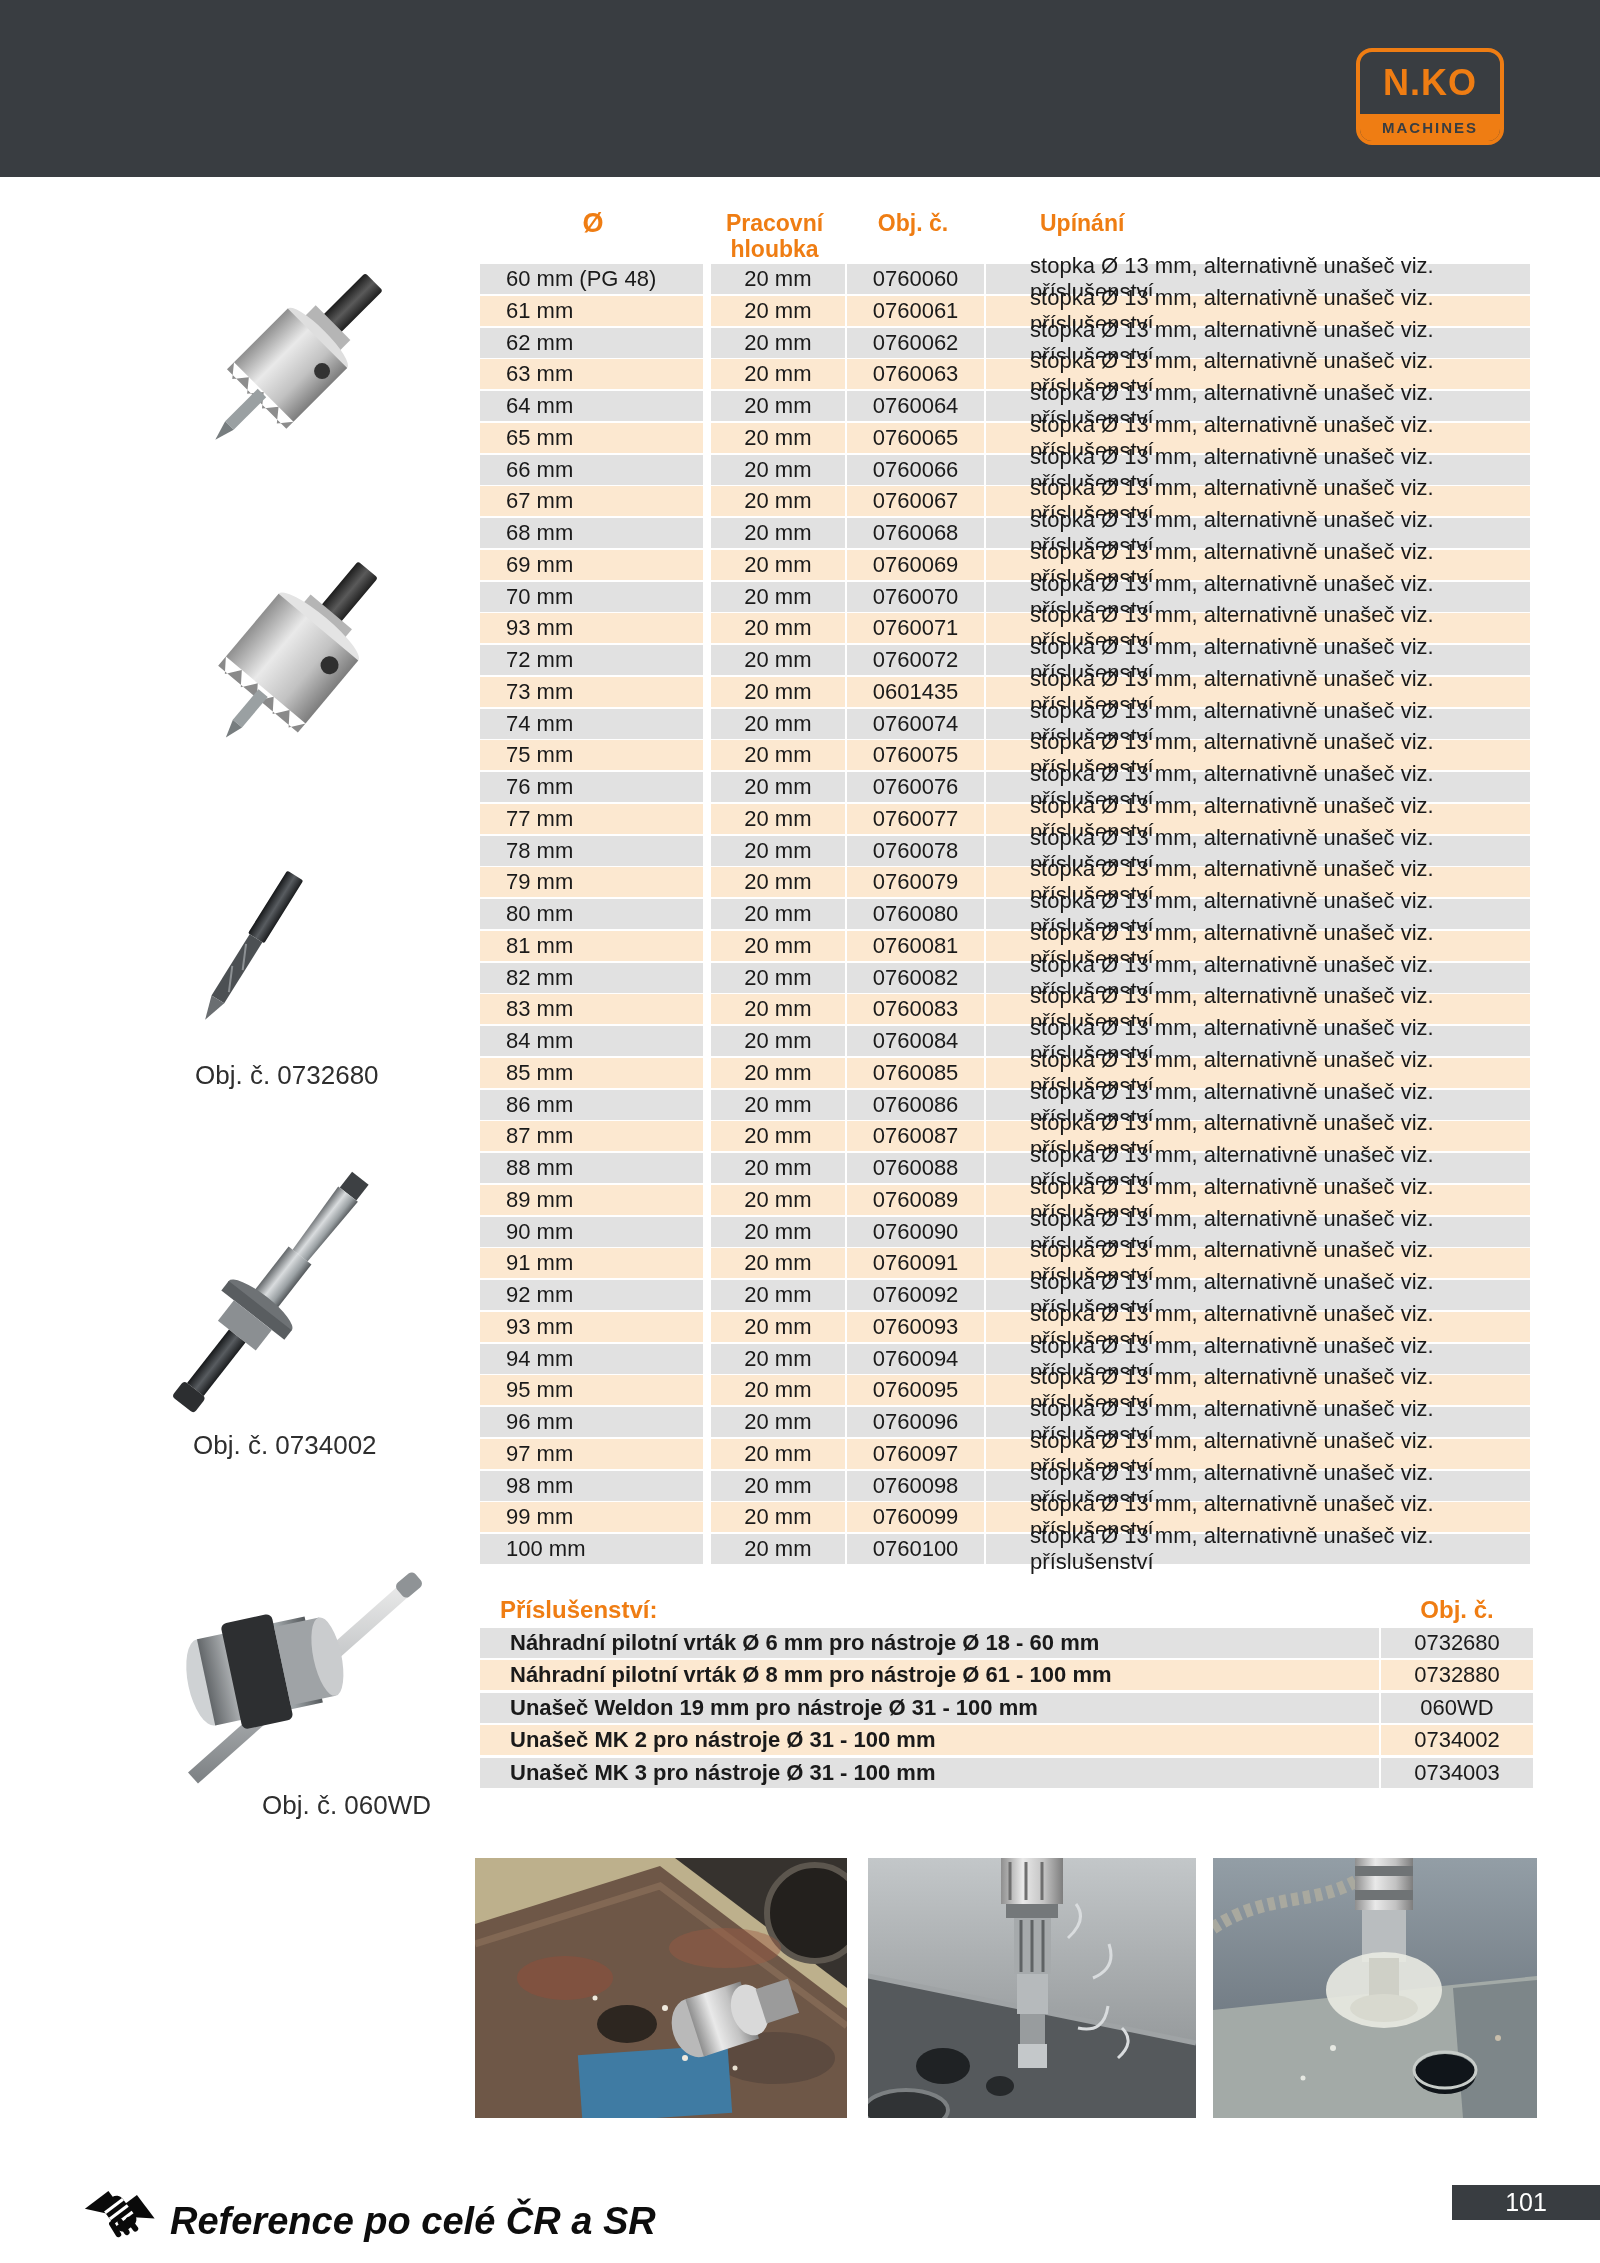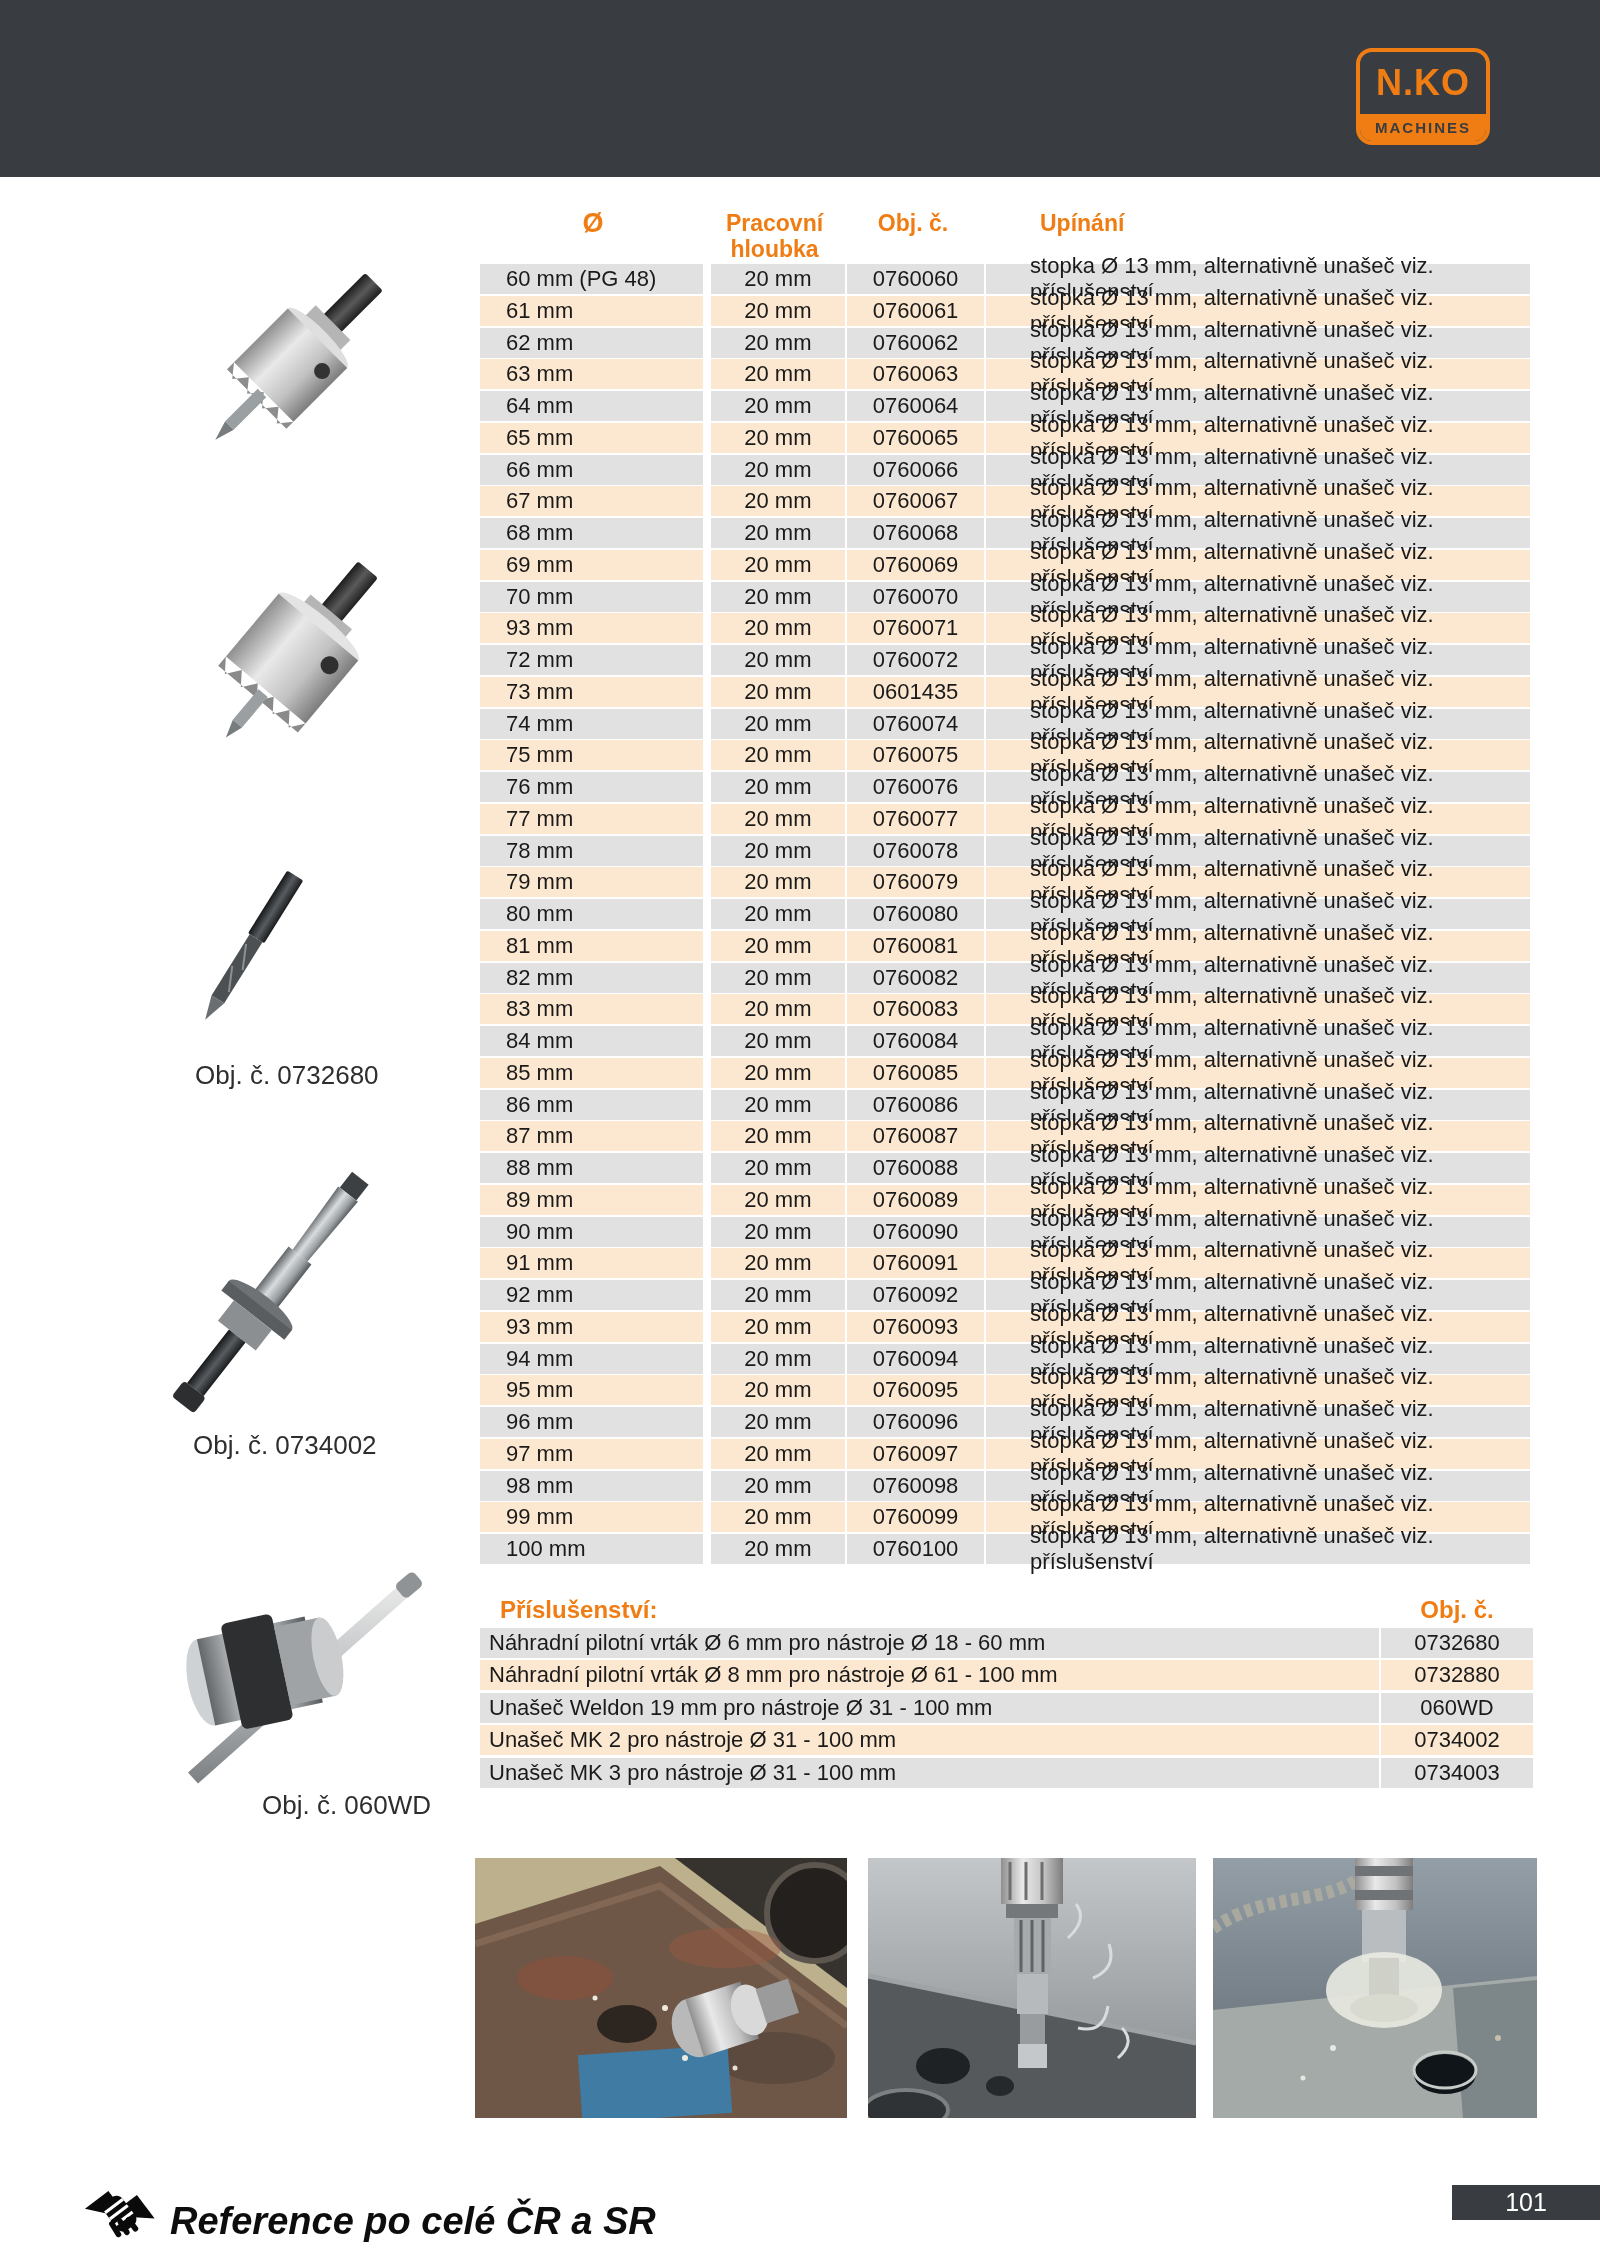--- a/index.html
+++ b/index.html
@@ -11,21 +11,21 @@
   }
   *{margin:0;padding:0;box-sizing:border-box;}
   html,body{background:#fff;}
   body{
     position:relative;width:1600px;height:2263px;overflow:hidden;
     font-family:"Liberation Sans","DejaVu Sans",sans-serif;color:var(--txt);
   }
   
   .topbar{position:absolute;left:0;top:0;width:1600px;height:177px;background:var(--bar);}
   .logo{
-    position:absolute;left:1356px;top:48px;width:134px;height:97px;
+    position:absolute;left:1356px;top:48px;width:148px;height:97px;
     border:4px solid var(--accent);border-radius:16px;background:var(--bar);overflow:hidden;
   }
   .logo-top{height:62px;display:flex;align-items:center;justify-content:center;
     color:var(--accent);font-weight:bold;font-size:36px;letter-spacing:1px;}
   .logo-bottom{height:27px;background:var(--accent);color:var(--bar);
     display:flex;align-items:center;justify-content:center;
     font-size:15px;font-weight:bold;letter-spacing:2px;}
   
   .thead{position:absolute;top:210px;color:var(--accent);font-weight:bold;font-size:23px;line-height:26px;}
   .th-dia{left:480px;width:226px;text-align:center;font-size:27px;}
@@ -41,21 +41,21 @@
   .c4{width:547px;padding-left:44px;}
   .row.even > div{background:var(--row-gray);}
   .row.odd  > div{background:var(--row-peach);}
   
   .acc-title{position:absolute;left:500px;top:1596px;color:var(--accent);font-weight:bold;font-size:24px;}
   .acc-obj-head{position:absolute;left:1381px;top:1596px;width:152px;text-align:center;
     color:var(--accent);font-weight:bold;font-size:24px;}
   .acc-rows{position:absolute;left:480px;top:1628px;width:1053px;}
   .acc-row{display:flex;height:30px;margin-bottom:2.4px;font-size:22px;}
   .acc-row > div{display:flex;align-items:center;}
-  .ac1{width:899px;margin-right:2px;padding-left:9px;}
+  .ac1{width:899px;margin-right:2px;padding-left:30px;font-weight:bold;}
   .ac2{width:152px;justify-content:center;}
   .acc-row.even > div{background:var(--row-gray);}
   .acc-row.odd  > div{background:var(--row-peach);}
   
   .fig{position:absolute;}
   .caption{position:absolute;font-size:26px;color:#2e2e2e;white-space:nowrap;}
   
   .photo{position:absolute;top:1858px;height:260px;overflow:hidden;}
   .photo svg{display:block;}
   

